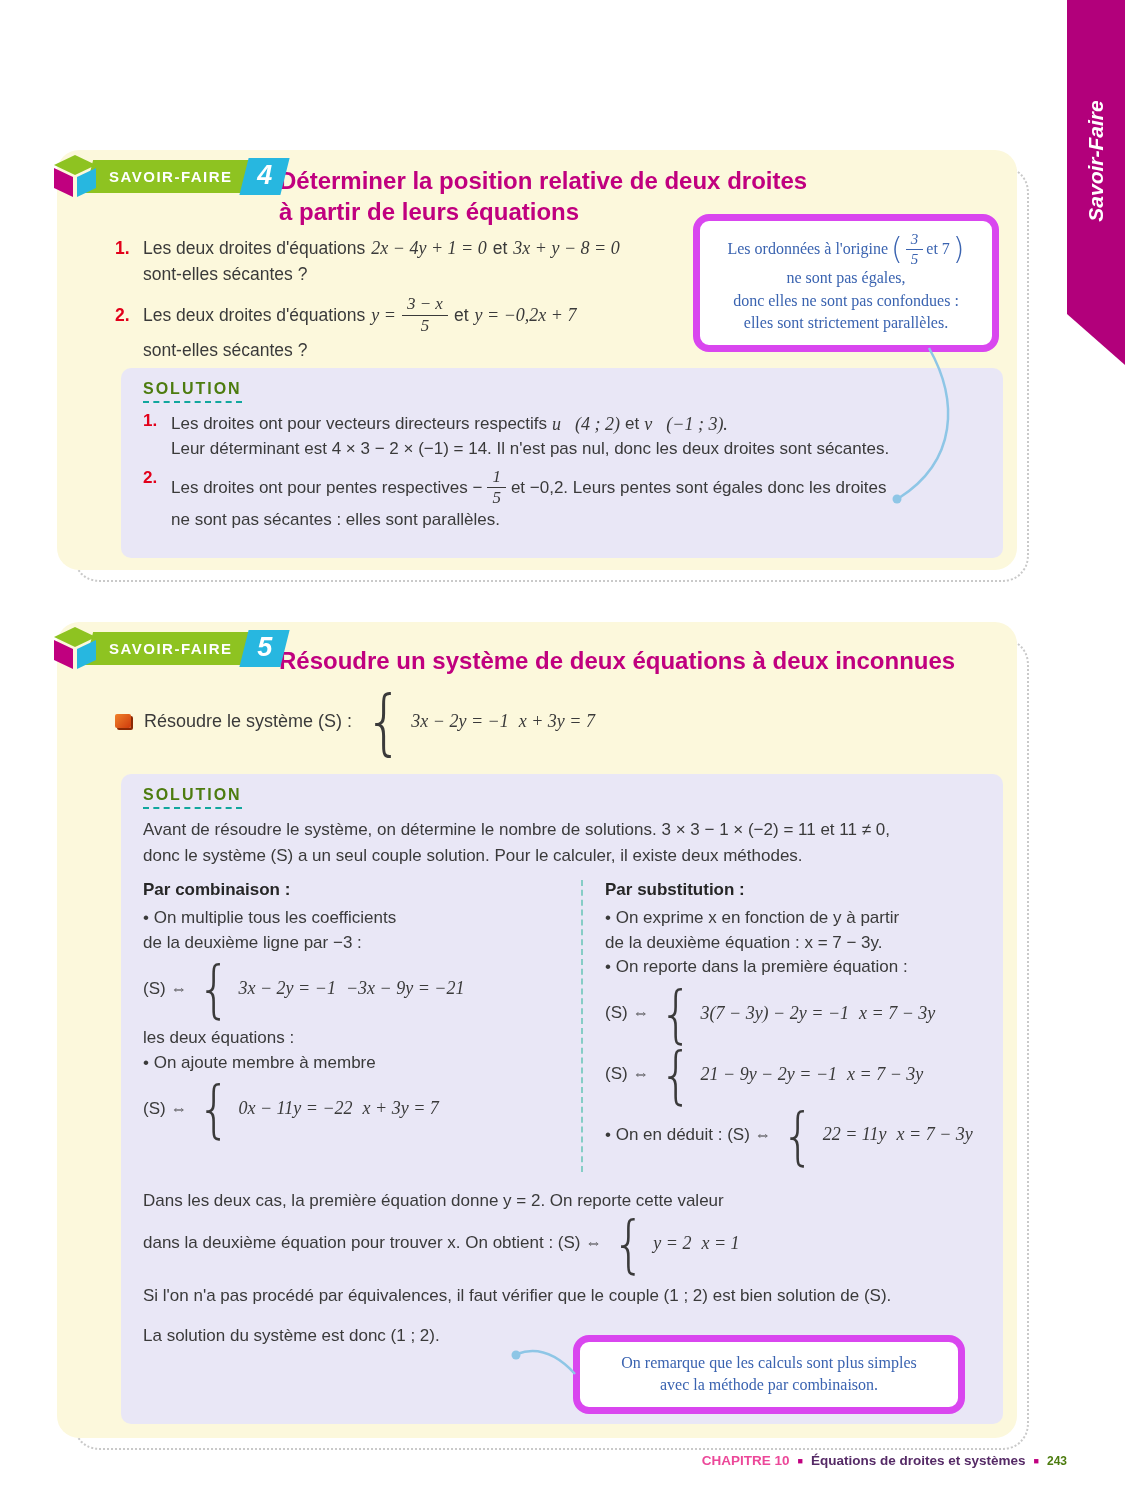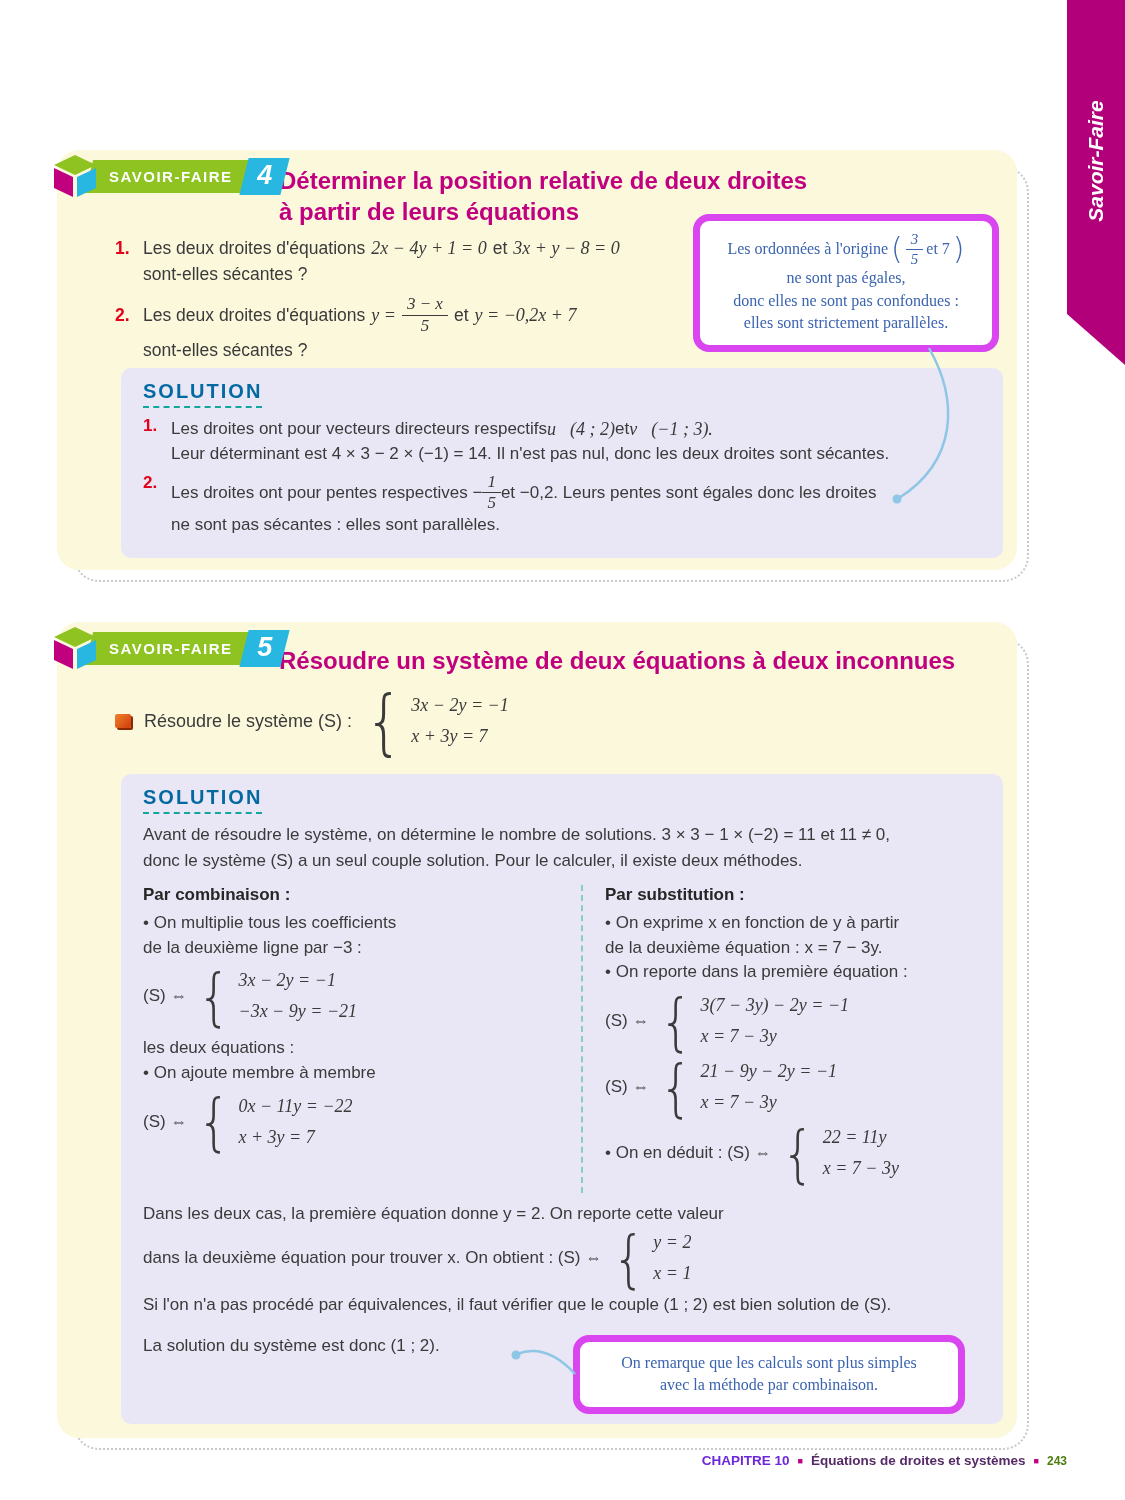--- a/index.html
+++ b/index.html
@@ -38,21 +38,21 @@
 
   
   .eq { font-family:"Liberation Serif", serif; font-style:italic; font-size:18px; white-space:nowrap; }
   .frac { display:inline-flex; flex-direction:column; text-align:center; line-height:1.1;
           font-family:"Liberation Serif", serif; font-style:italic; font-size:17px; }
   .frac .num { border-bottom:1.5px solid #3a3a3a; padding:0 5px 1px; }
   .frac .den { padding-top:1px; }
   .sys { display:inline-flex; align-items:center; gap:5px; }
   .brace { display:inline-block; font-family:"DejaVu Sans", sans-serif; font-weight:200;
            line-height:0.9; transform:scaleY(1.2); color:#3a3a3a; }
-  .sys .lines { display:flex; flex-direction:column; gap:10px; padding-left:3px; }
+  .sys .lines { display:flex; flex-direction:row; gap:10px; padding-left:3px; }
   .sys-sm .brace { font-size:52px; }
   .sys-big .brace { font-size:60px; }
 
   
   .qblock { position:absolute; left:58px; top:88px; font-size:17.5px; }
   .qrow { display:flex; align-items:center; gap:6px; margin-bottom:5px; white-space:nowrap; }
   .qnum { color:#e2001a; font-weight:bold; width:22px; flex:none; }
   .indent { margin-left:28px; margin-bottom:10px; }
 
   
@@ -66,51 +66,51 @@
   .callout .frac .num { border-color:#3a63b0; }
   .sf4-callout { right:18px; top:64px; width:306px; }
 
   .connector { position:absolute; z-index:5; }
   .sf4-connector { right:50px; top:196px; }
 
   
   .sol-box { position:absolute; background:#e9e7f6; border-radius:10px; padding:12px 22px; }
   .sf4-sol { left:64px; right:14px; top:218px; bottom:12px; }
   .sf5-sol { left:64px; right:14px; top:152px; bottom:14px; }
-  .sol-heading { display:inline-block; color:#0369a1; font-weight:bold; font-size:20px;
+  .sol-heading { display:inline-block; color:#4d7c0f; font-weight:bold; font-size:16px;
                  letter-spacing:2px; border-bottom:2px dashed #11a79e; padding-bottom:3px;
                  margin-bottom:8px; }
   .sol-item { display:flex; gap:6px; margin-bottom:6px; font-size:17px; }
   .sol-item .content { line-height:1.45; }
-  .inline-row { display:flex; align-items:center; white-space:nowrap; }
+  .inline-row { display:flex; align-items:center; gap:5px; white-space:nowrap; }
 
   
   .problem { position:absolute; left:58px; top:72px; display:flex; align-items:center; gap:13px;
              font-size:18px; }
   .sq-bullet { width:16px; height:14px; flex:none; border-radius:2px;
                background:linear-gradient(135deg,#f0822a,#cf3a0c); box-shadow:2px 2px 0 #8a2a05; }
 
   
   .intro { font-size:17px; line-height:1.5; }
   .columns { display:flex; margin-top:12px; }
   .col-left { width:438px; padding-right:12px; }
   .col-right { flex:1; padding-left:22px; border-left:2px dashed #86cdc6; }
   .col-h { font-weight:bold; font-size:17px; color:#262626; margin-bottom:6px; }
   .col-line { font-size:17px; line-height:1.45; }
   .sys-row { display:flex; align-items:center; gap:10px; margin:10px 0 14px; font-size:17px; }
-  .concl { font-size:17px; line-height:1.5; margin-top:8px; }
+  .concl { font-size:17px; line-height:1.5; margin-top:16px; }
   .concl-row { display:flex; align-items:center; gap:10px; font-size:17px; margin:6px 0; }
   .final-row { font-size:17px; margin-top:18px; }
   .sf5-callout { left:452px; bottom:10px; width:392px; }
   .sf5-connector { left:388px; bottom:44px; }
 
   
   .footer { position:absolute; right:58px; bottom:32px; display:flex; align-items:center; gap:8px;
             font-size:13.5px; }
-  .footer .chap { color:#6d28d9; font-weight:bold; }
+  .footer .chap { color:#ec4899; font-weight:bold; }
   .footer .sq { color:#c0007f; font-size:9px; }
   .footer .ftitle { color:#552a66; font-weight:bold; }
   .footer .pagenum { color:#4d7c0f; font-weight:bold; font-size:12px; }
 </style>
 </head>
 <body>
 
 <div class="page">
 
   <div class="side-tab">

